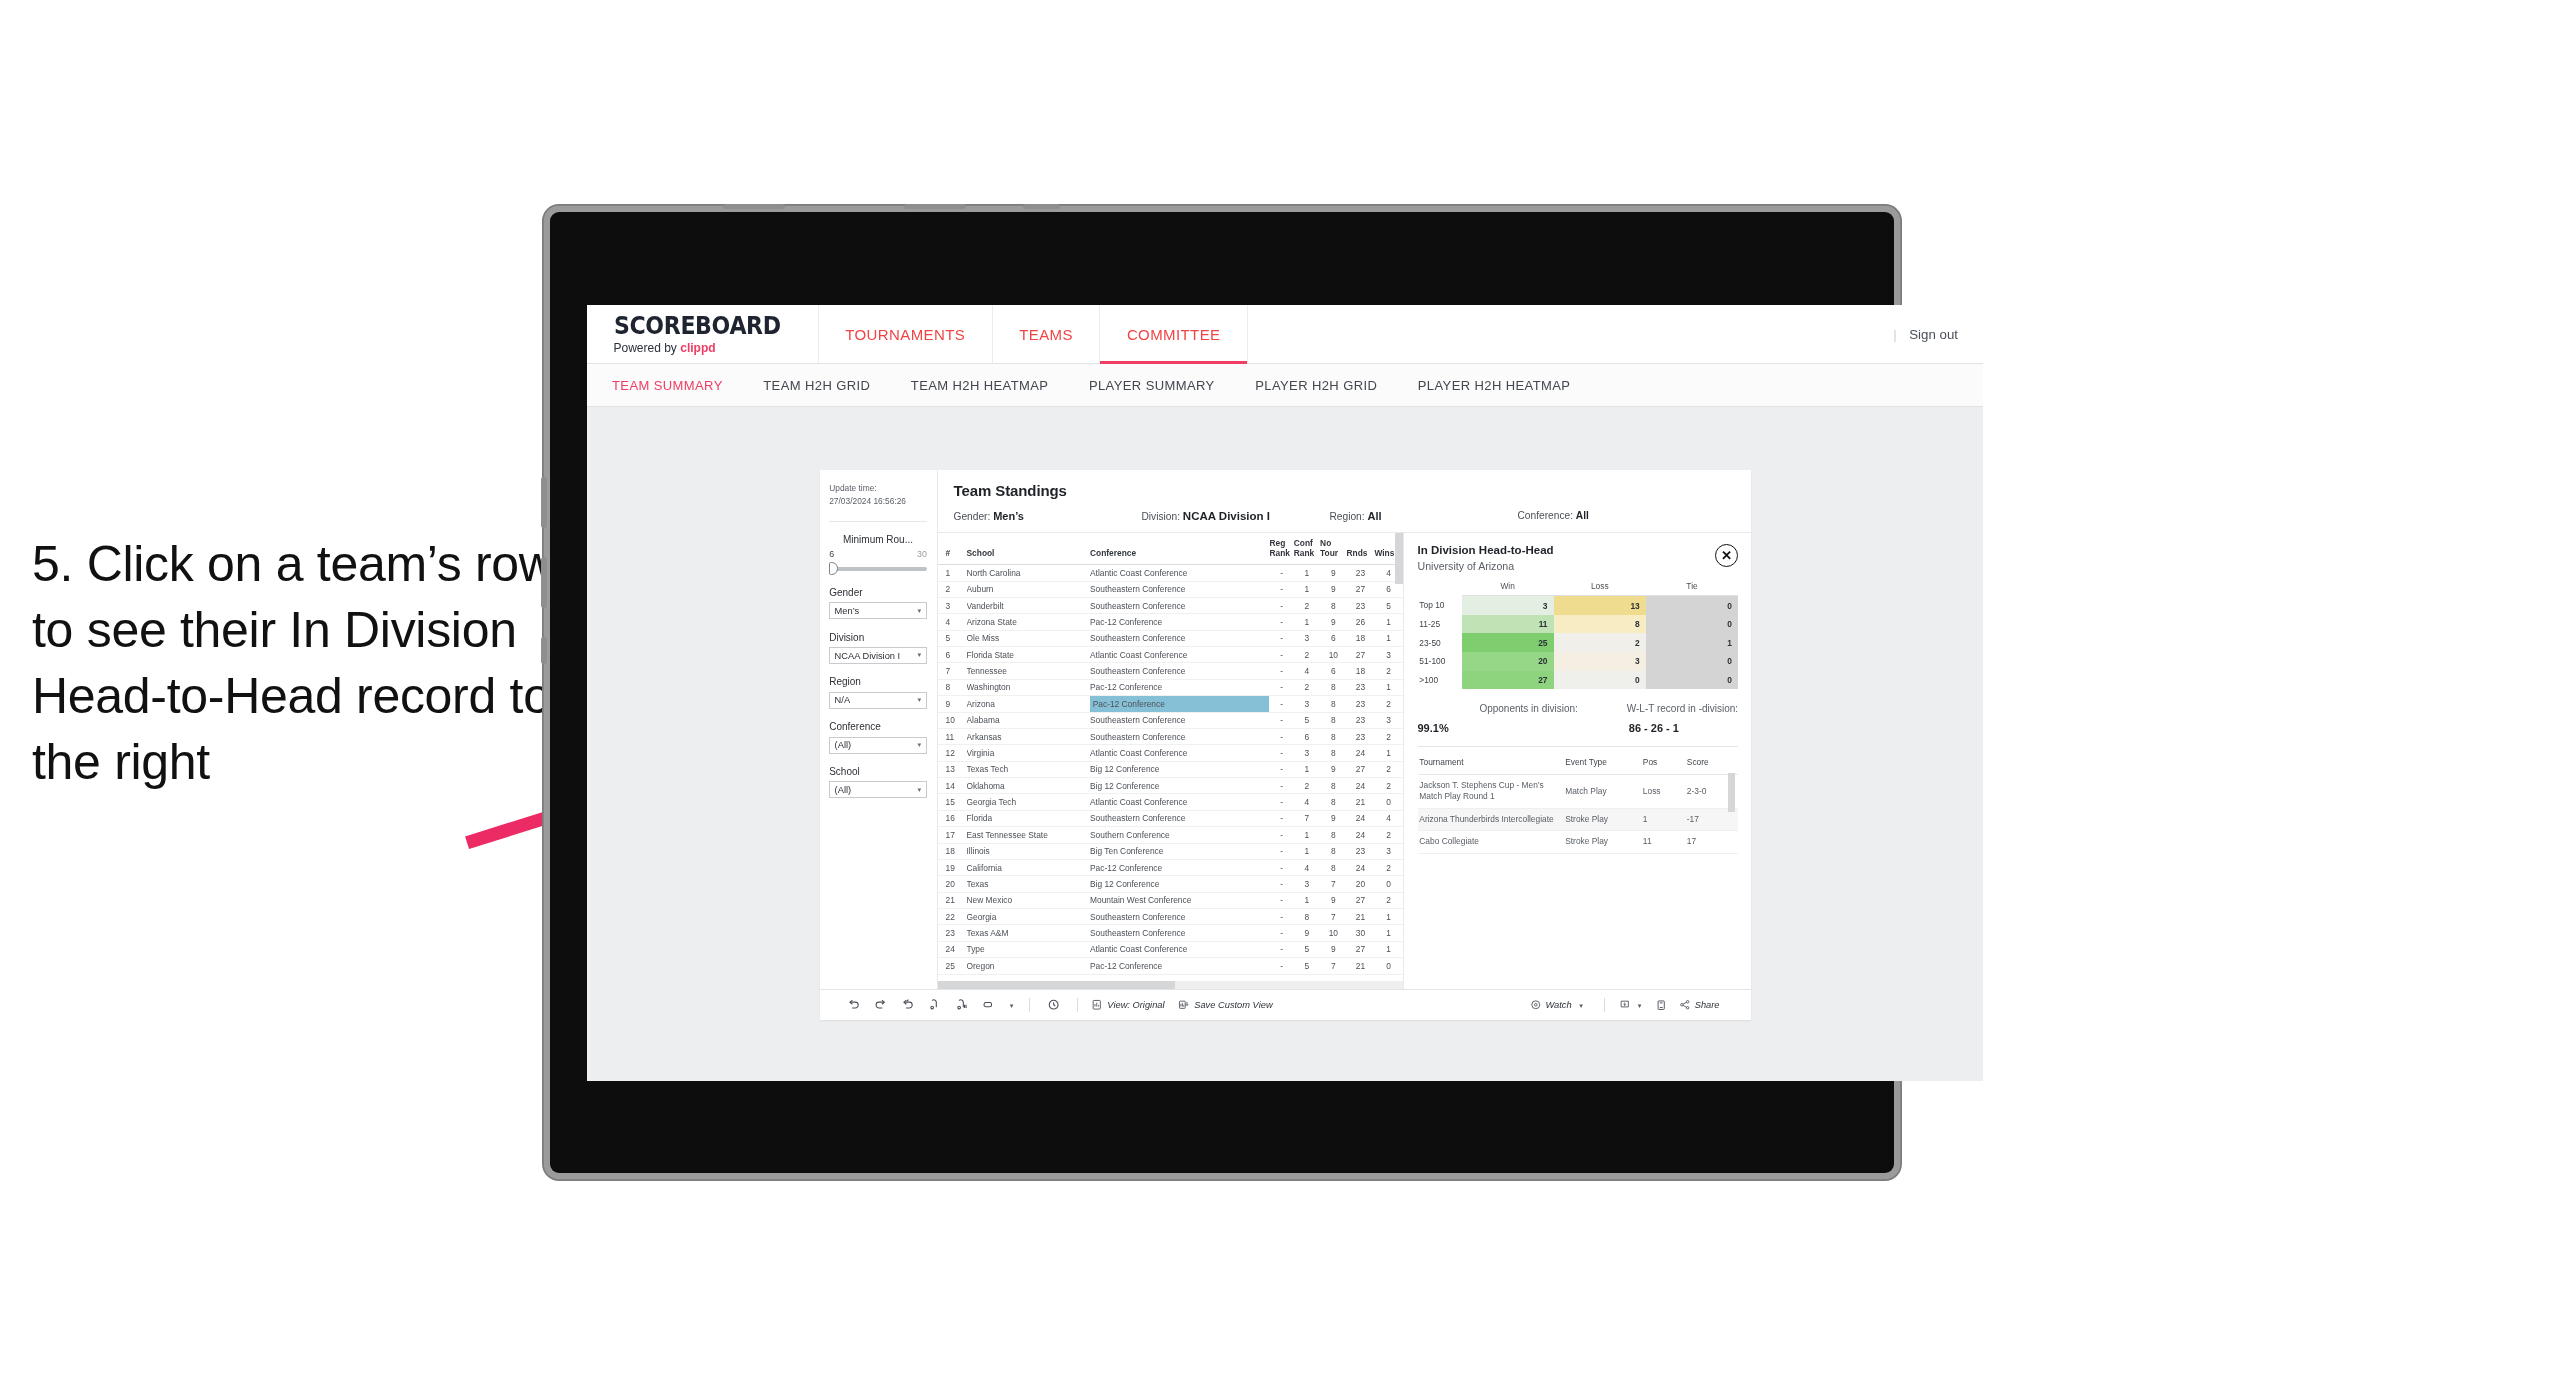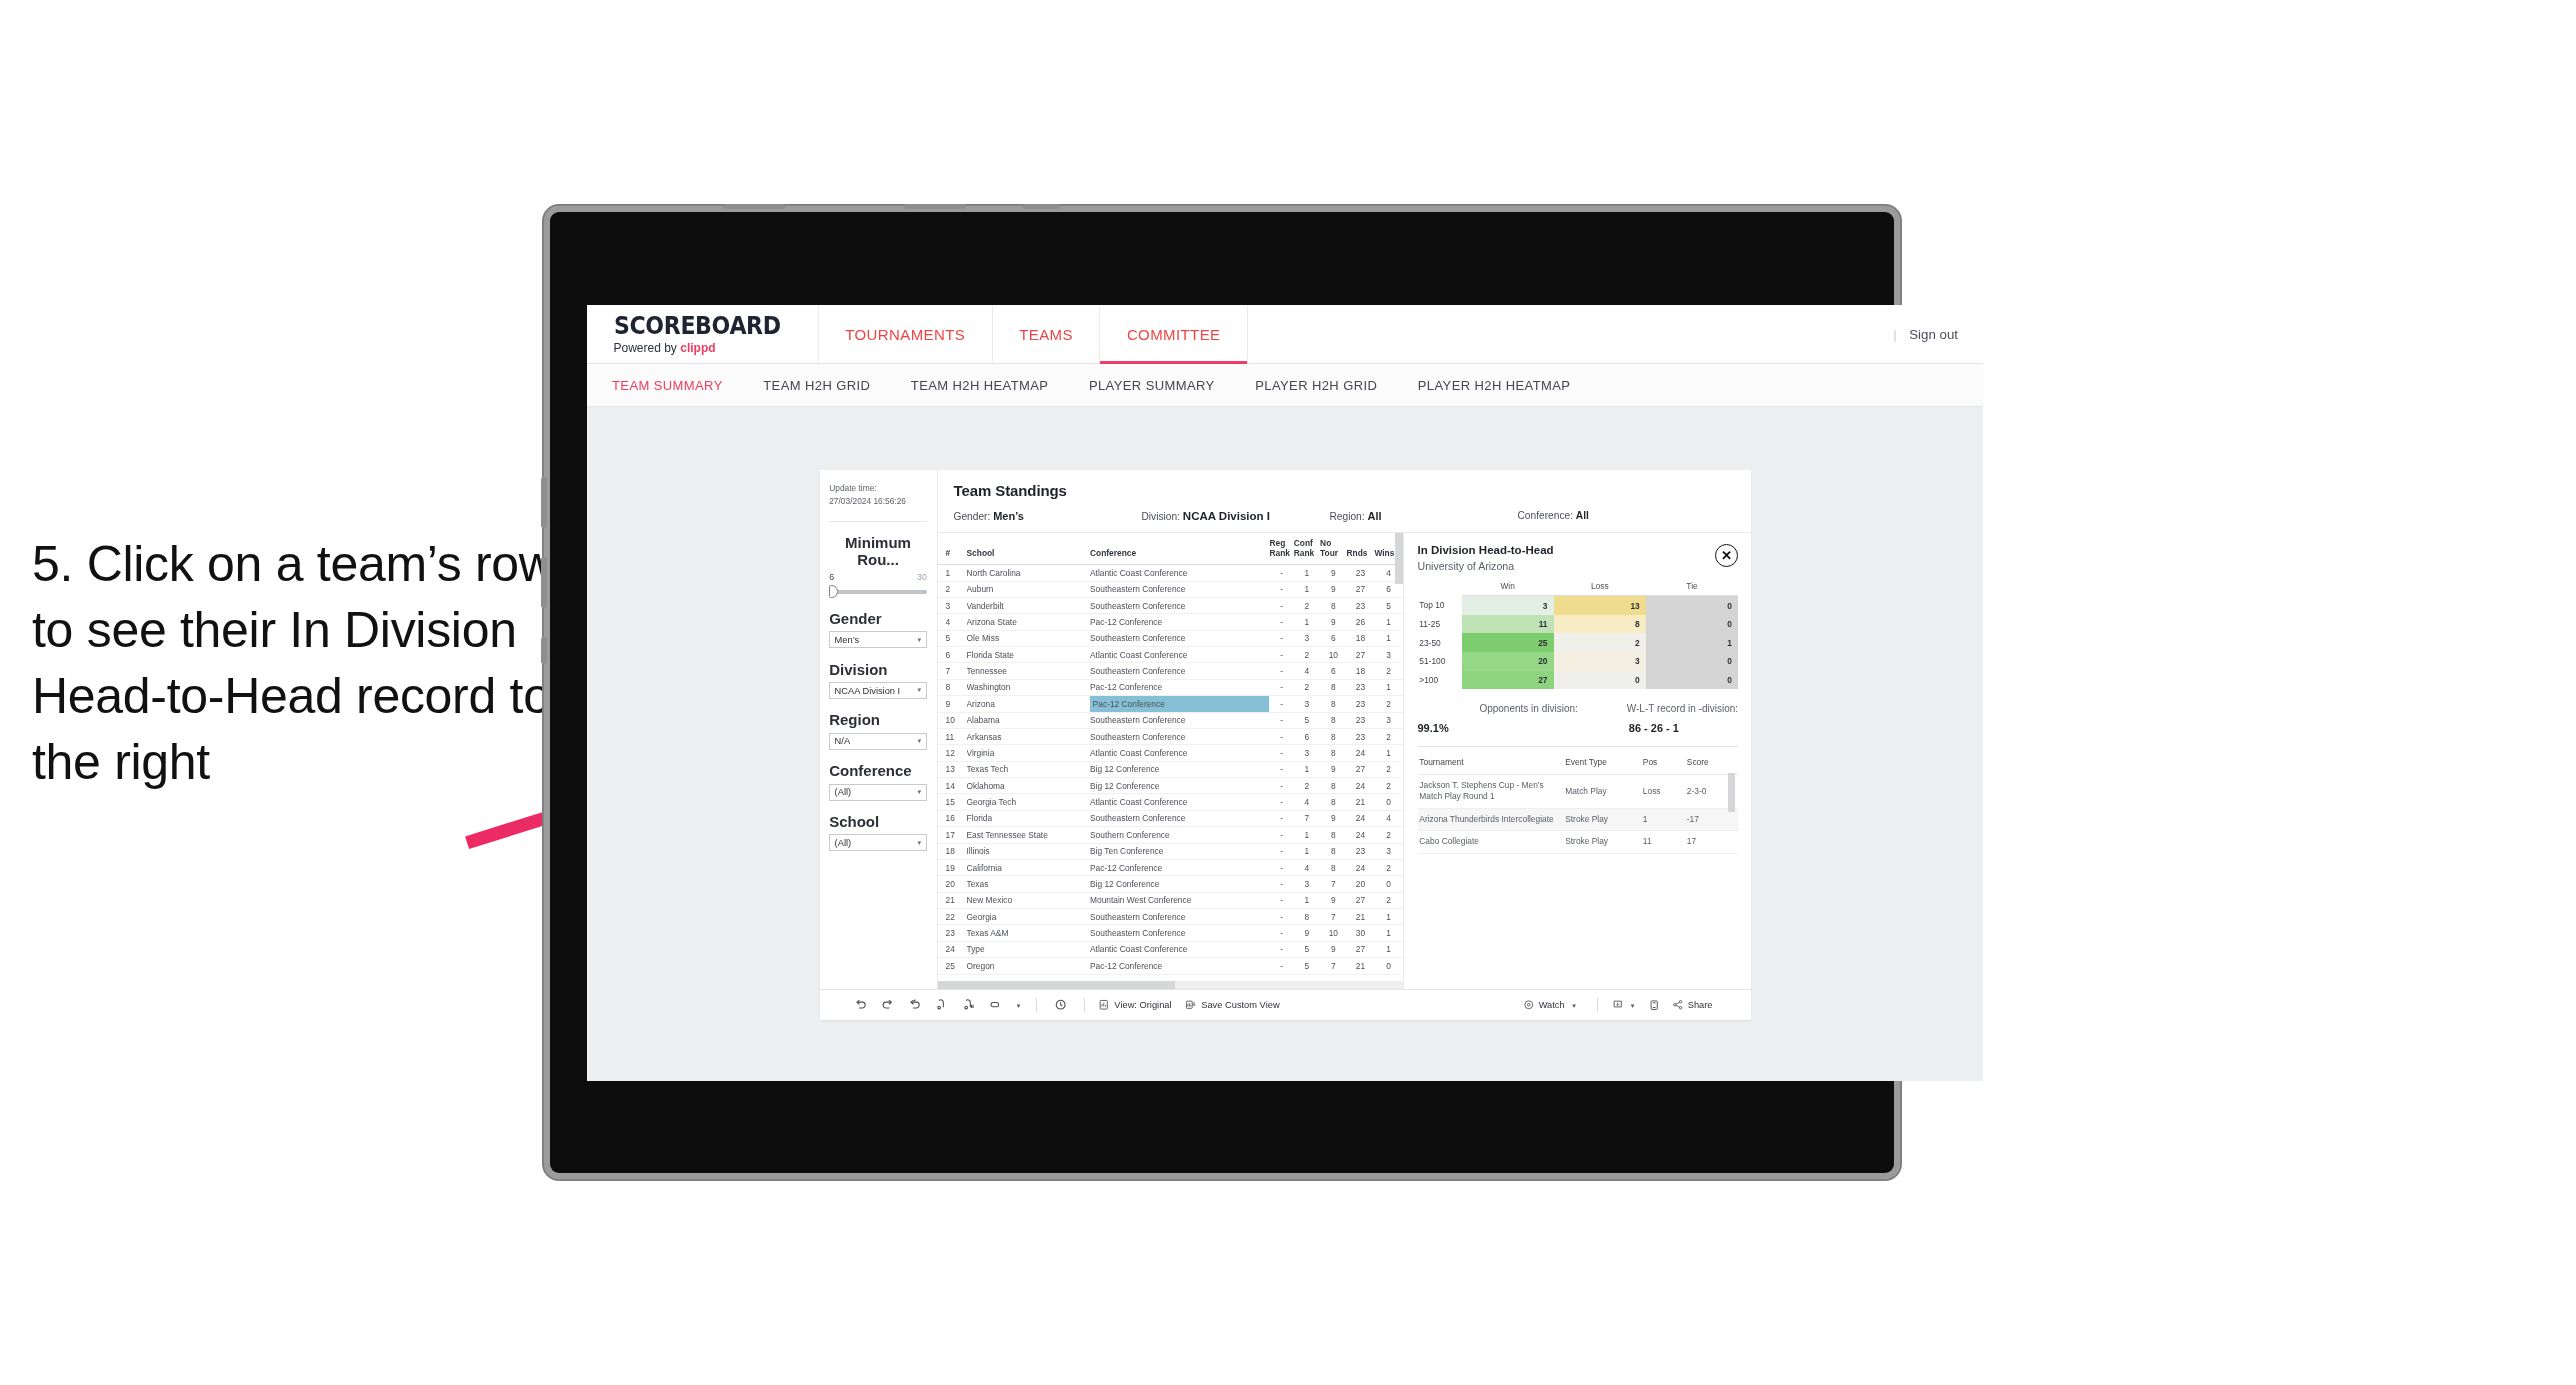--- a/index.html
+++ b/index.html
@@ -69,21 +69,21 @@
   #dashboard{width:931px;height:550px;background:#ffffff;display:flex;
           flex-direction:column;box-shadow:0 0.9px 1.8px rgba(0,0,0,.07);}
   #dash-body{flex:1;display:flex;min-height:0;}
 
   
   #filters{width:118px;border-right:0.9px solid #e9e9e9;padding:12.4px 0 0 0;
      box-sizing:border-box;}
   .f-update{padding:0 9.7px;font-size:8.4px;color:#5c6168;line-height:1.45;}
   .f-divider{height:0.9px;background:#e7e7e7;margin:14px 9.7px 0 9.7px;}
   .f-block{padding:12.4px 9.7px 0 9.7px;}
-  .f-label{font-size:15px;font-weight:bold;color:#2c2f35;margin-bottom:4.4px;}
+  .f-label{font-size:10px;font-weight:normal;color:#2c2f35;margin-bottom:4.4px;}
   .f-label.center{text-align:center;}
   .f-minmax{display:flex;justify-content:space-between;font-size:8.8px;
      color:#3d4249;margin-bottom:2.7px;}
   .f-minmax .max{color:#9aa0a6;}
   .slider{position:relative;height:12.4px;}
   .slider .track{position:absolute;left:0;right:0;top:4.4px;height:4.4px;
      background:#bfc3c7;border-radius:2.7px;}
   .slider .knob{position:absolute;left:0;top:0;width:8.8px;height:12.4px;
      background:#ffffff;border:1.3px solid #7d8288;border-radius:1.8px 6.2px 6.2px 1.8px;
      box-sizing:border-box;}
@@ -167,21 +167,21 @@
   .t-type{width:53px;}
   .t-pos{width:30px;}
   .t-score{width:35px;}
   tr.shade td{background:#f6f6f6;}
   #tour-wrap{position:relative;}
   #tour-vscroll{position:absolute;right:3.5px;top:26.5px;width:6.2px;height:39px;
      background:#d4d6d8;}
 
   
   #toolbar{height:30px;border-top:0.9px solid #e5e5e5;background:#ffffff;
-     display:flex;align-items:center;padding:0 30px;gap:4px;}
+     display:flex;align-items:center;padding:0 23px;gap:4px;font-style:italic;}
   .tb{display:flex;align-items:center;justify-content:center;
      width:23px;height:19.5px;color:#4a4f56;cursor:pointer;}
   .tb svg{display:block;}
   .tb-sep{width:0.9px;height:13.3px;background:#dcdcdc;margin:0 8px;}
   .tb-text{display:flex;align-items:center;gap:4.4px;font-size:9.3px;
      color:#2f343a;cursor:pointer;padding:0 8px 0 1.8px;}
   .tb-spacer{flex:1;}
   .tb-caret{font-size:6.2px;color:#5a6067;margin-left:1.8px;}
 </style>
 </head>

